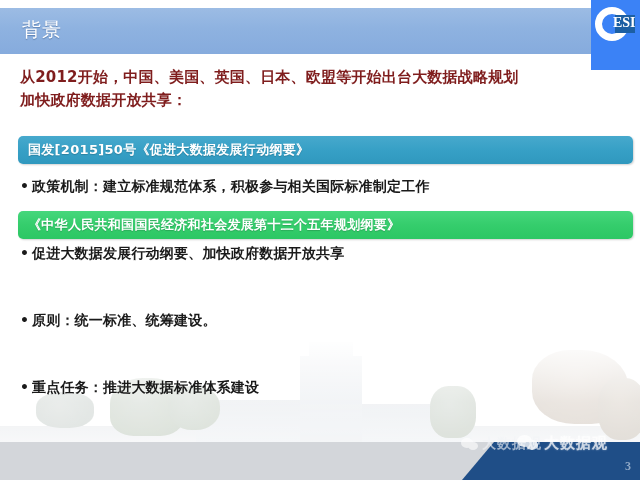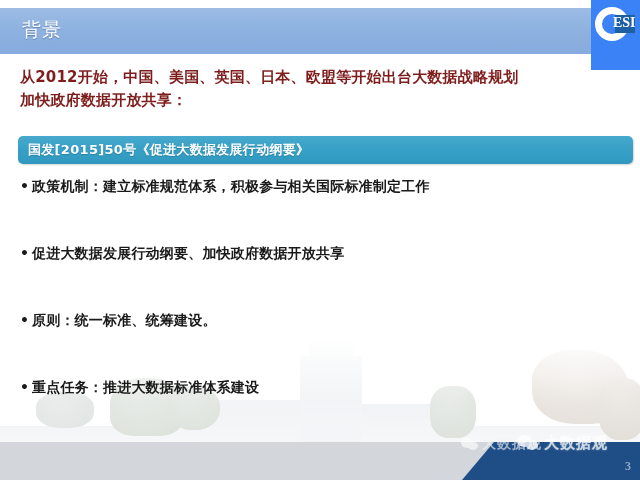--- a/index.html
+++ b/index.html
@@ -296,20 +296,23 @@
     <span class="lead-line">加快政府数据开放共享：</span>
   </div>
 
   <div class="policy-bar" id="bar-0">
     <span class="bar-label">国发[2015]50号《促进大数据发展行动纲要》</span>
   </div>
   <div class="policy-bullet" id="blt-0">
     <span class="dot">•</span><span>政策机制：建立标准规范体系，积极参与相关国际标准制定工作</span>
   </div>
 
+  <div class="policy-bar" id="bar-1">
+    <span class="bar-label">《中华人民共和国国民经济和社会发展第十三个五年规划纲要》</span>
+  </div>
   <div class="policy-bullet" id="blt-1">
     <span class="dot">•</span><span>促进大数据发展行动纲要、加快政府数据开放共享</span>
   </div>
 
   <div class="policy-bullet" id="blt-2">
     <span class="dot">•</span><span>原则：统一标准、统筹建设。</span>
   </div>
 
   <div class="policy-bullet" id="blt-3">
     <span class="dot">•</span><span>重点任务：推进大数据标准体系建设</span>

